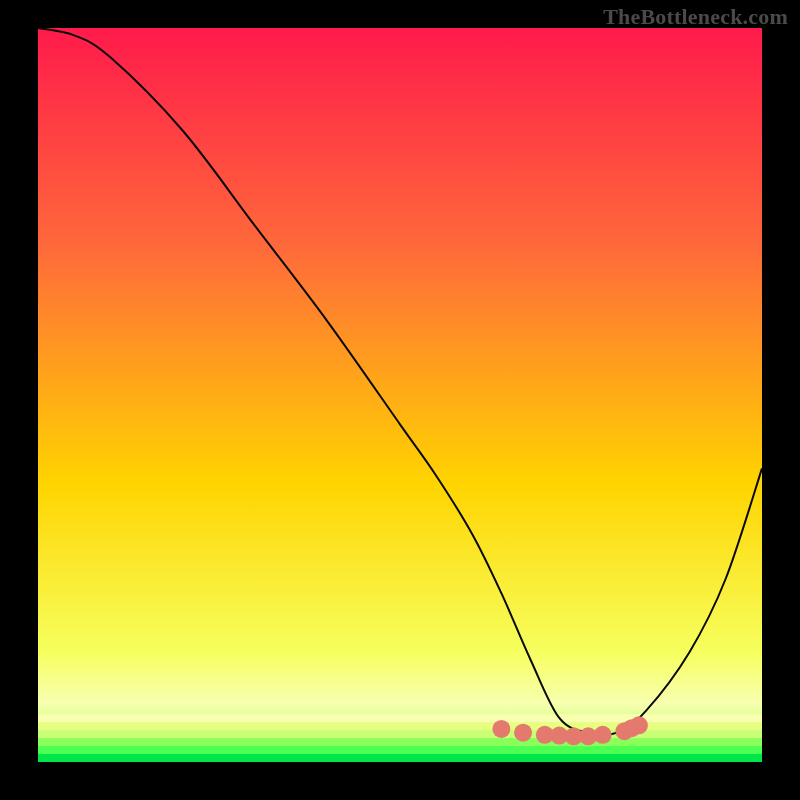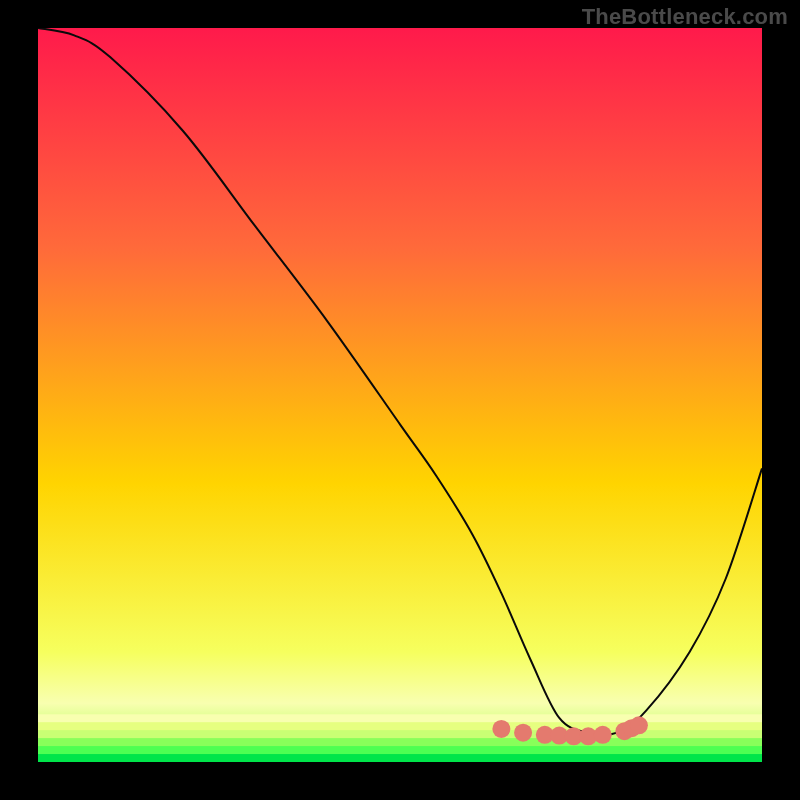--- a/index.html
+++ b/index.html
@@ -9,20 +9,21 @@
     width: 800px;
     height: 800px;
     overflow: hidden;
     font-family: Arial, Helvetica, sans-serif;
   }
   .frame {
     position: relative;
     width: 800px;
     height: 792px;
     background: #000;
+    font-family: Liberation Serif, serif;
   }
   .watermark {
     position: absolute;
     top: 4px;
     right: 12px;
     color: #4a4a4a;
     font-size: 22px;
     font-weight: 600;
     letter-spacing: 0.2px;
     z-index: 10;

